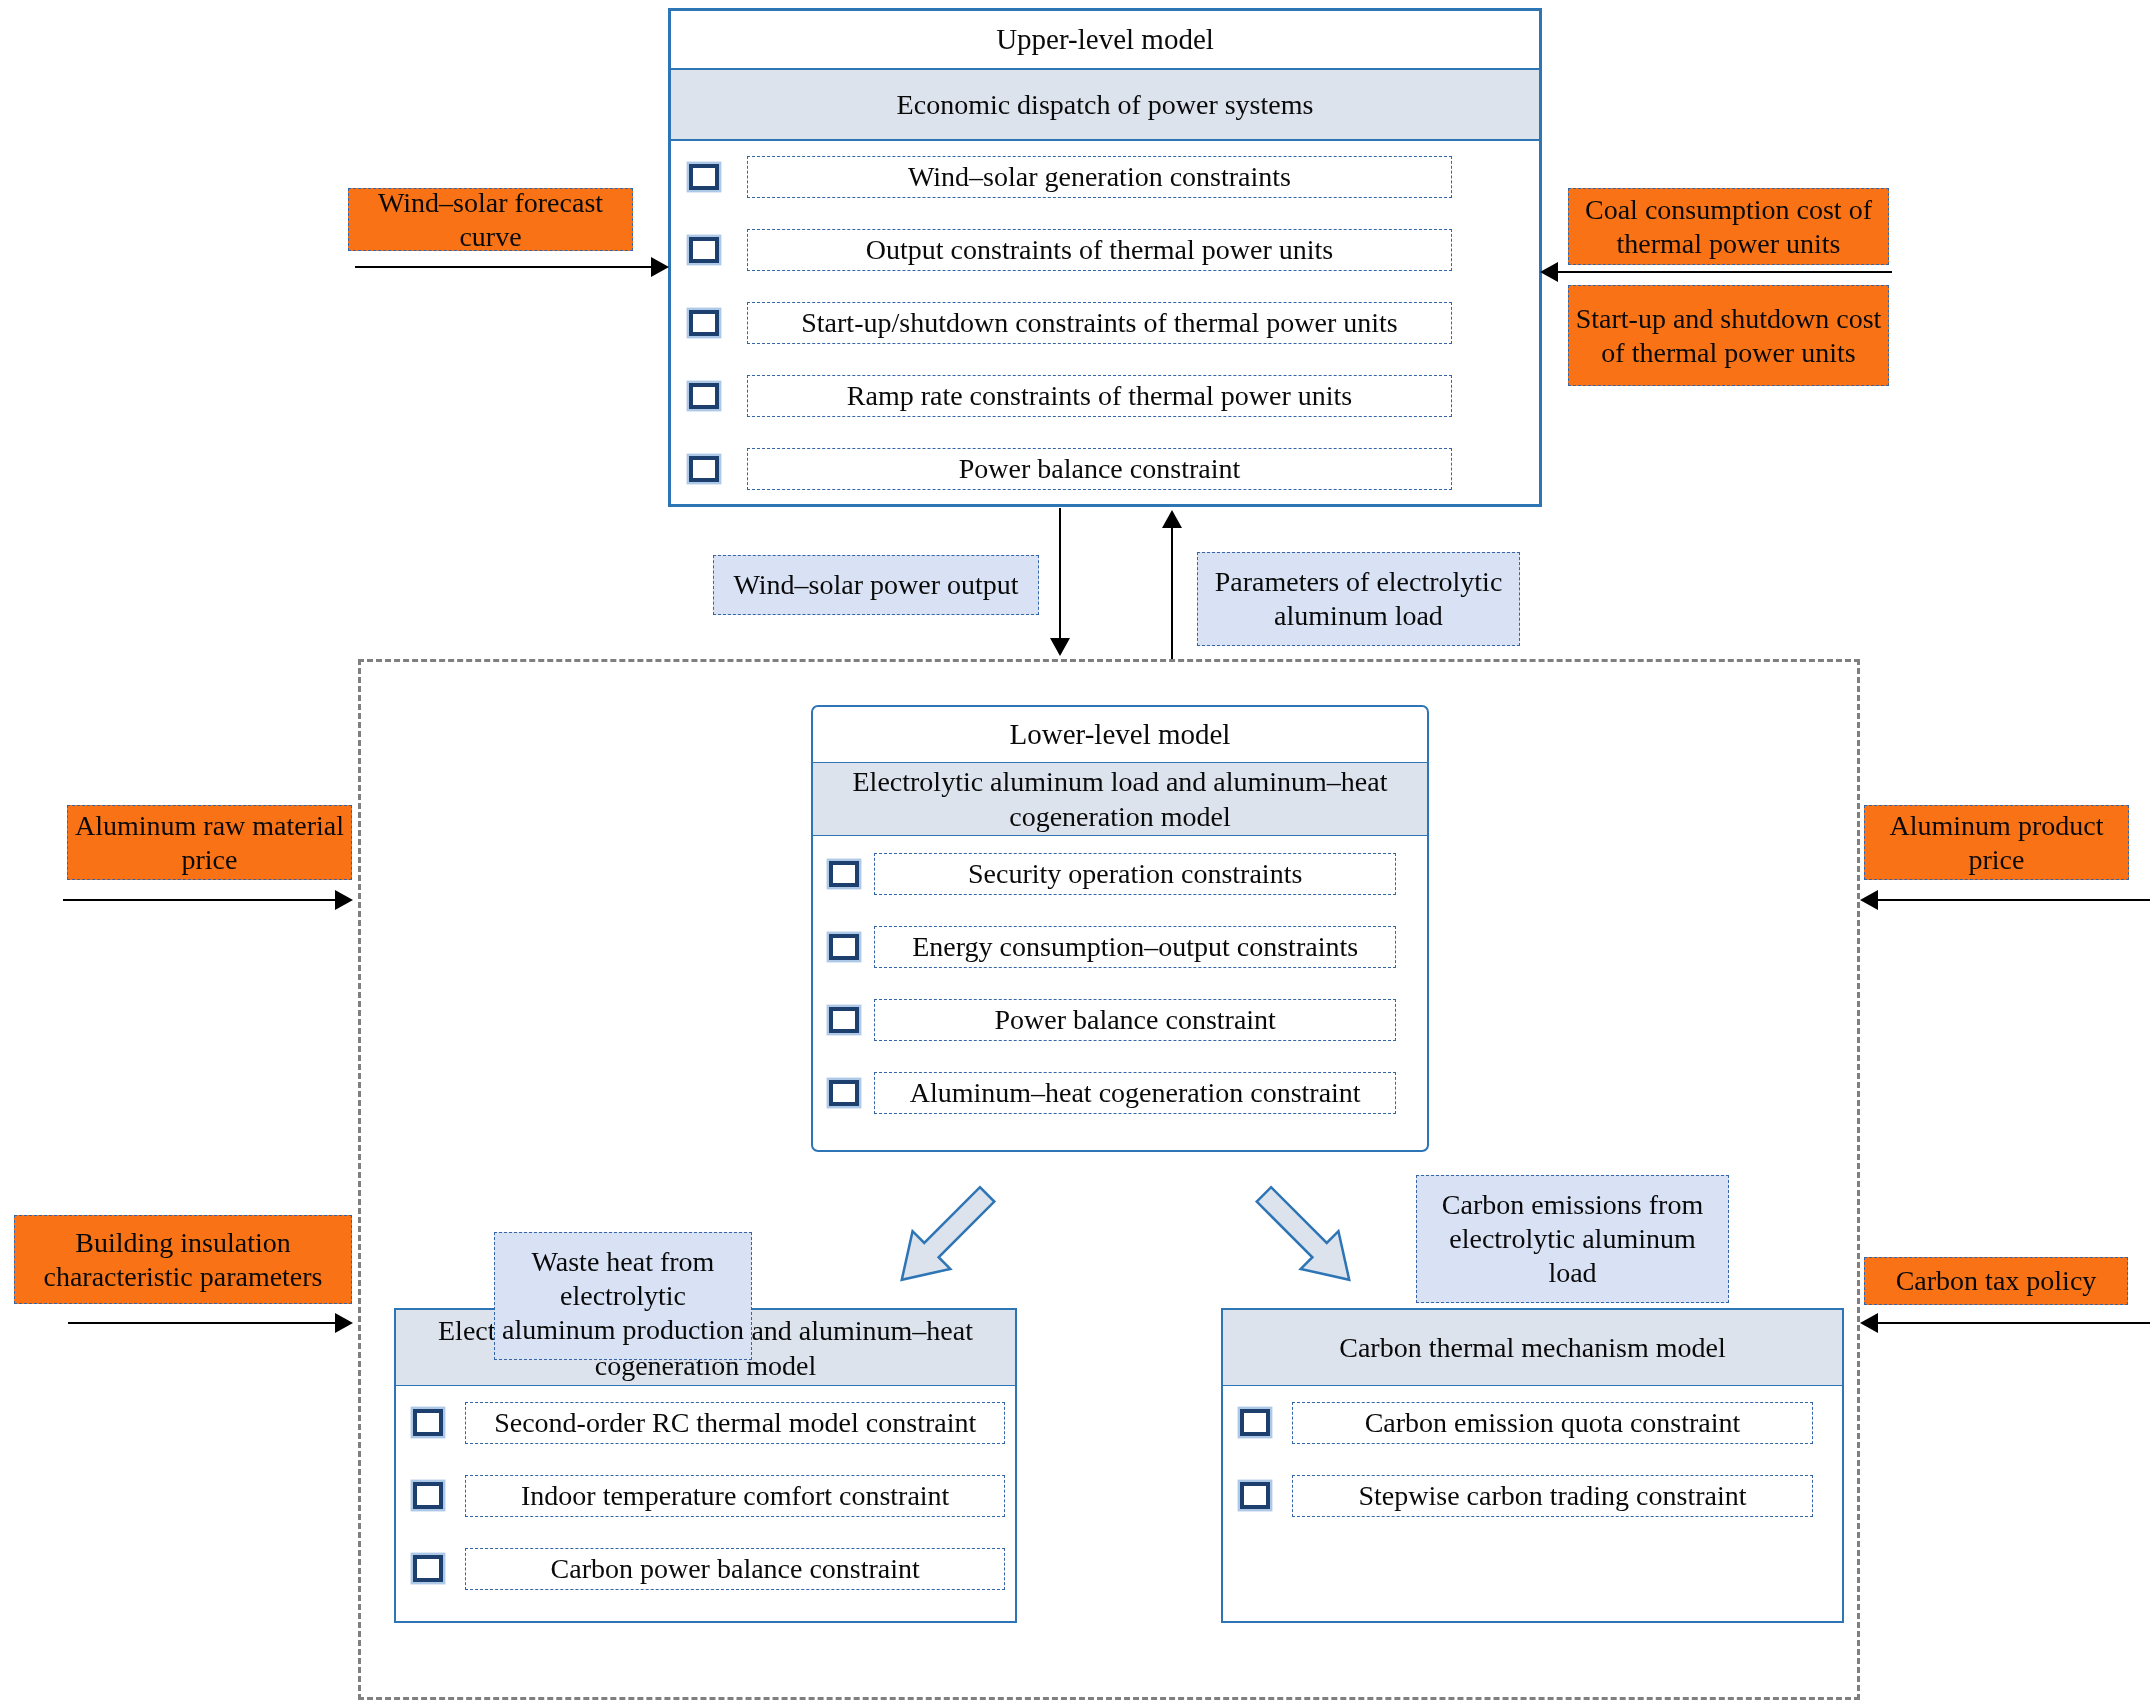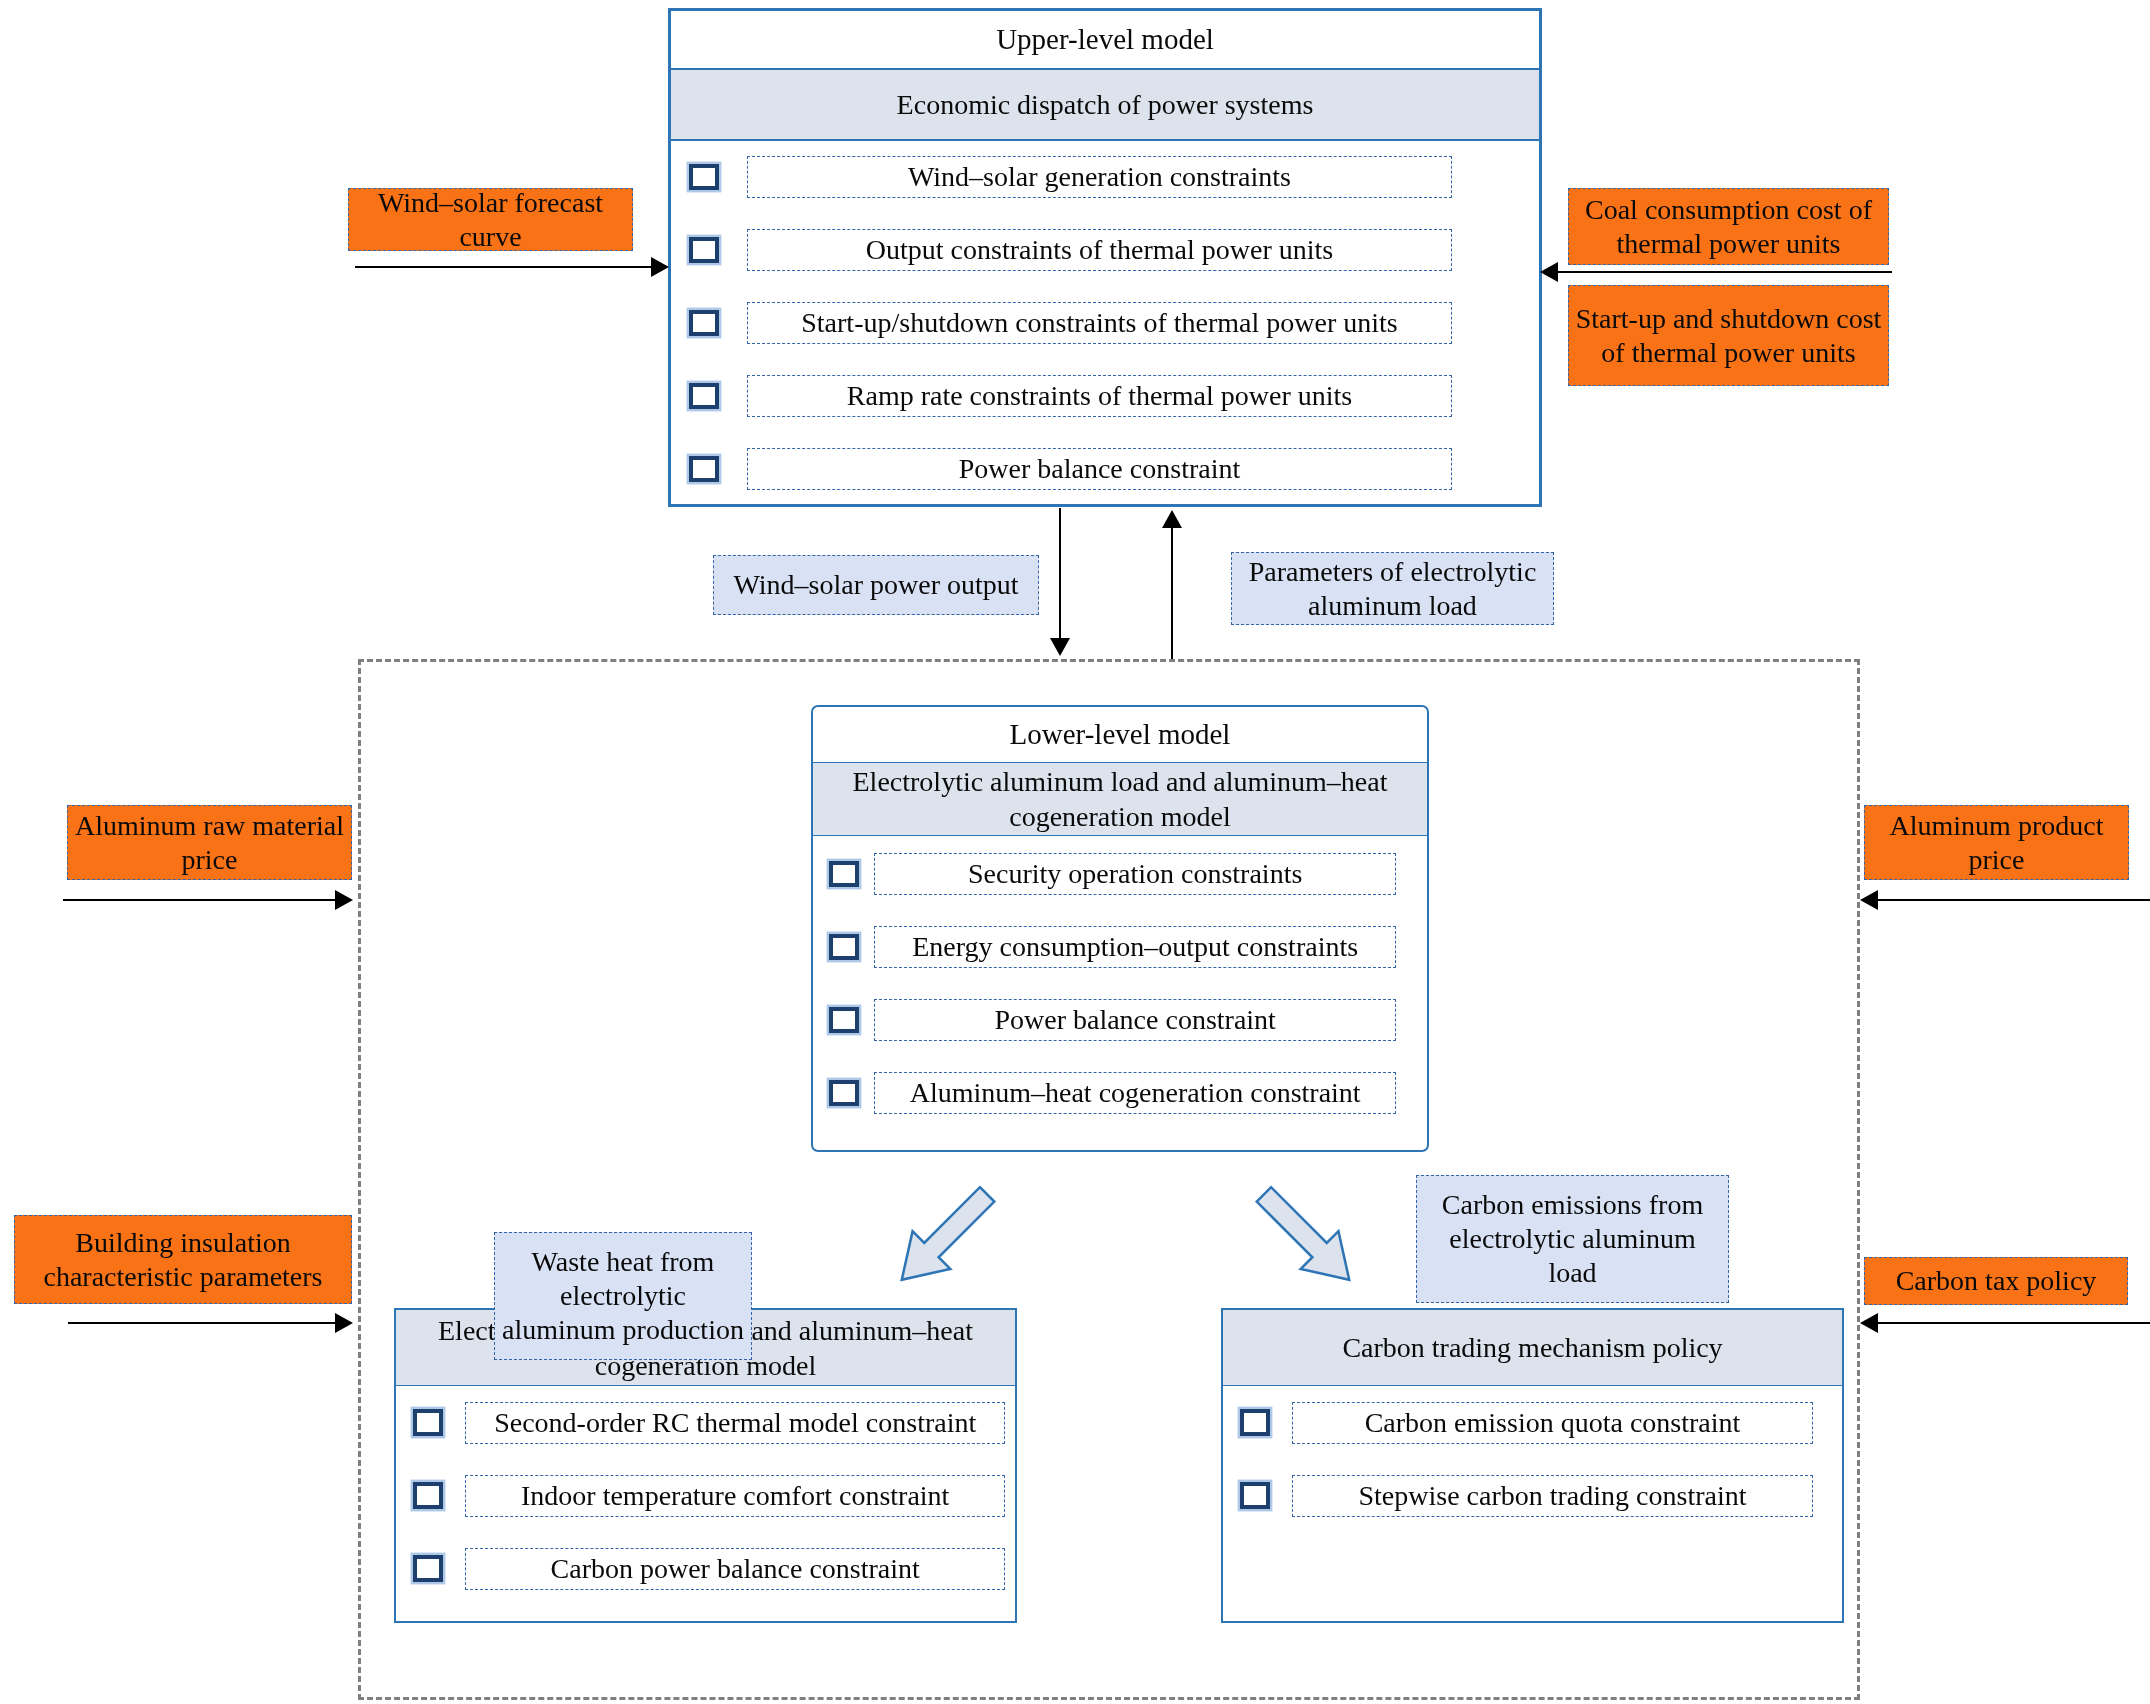--- a/index.html
+++ b/index.html
@@ -126,38 +126,38 @@
         <span class="constraint-box">Indoor temperature comfort constraint</span>
       </div>
         <div class="constraint-row">
         <span class="checkbox"></span>
         <span class="constraint-box">Carbon power balance constraint</span>
       </div>
       </div>
   </div>
 
   <div class="model-box" id="bottom-right-box">
-    <div class="box-subtitle">Carbon trading mechanism policy</div>
+    <div class="box-subtitle">Carbon thermal mechanism model</div>
     <div class="constraint-list">
         <div class="constraint-row">
         <span class="checkbox"></span>
         <span class="constraint-box">Carbon emission quota constraint</span>
       </div>
         <div class="constraint-row">
         <span class="checkbox"></span>
         <span class="constraint-box">Stepwise carbon trading constraint</span>
       </div>
       </div>
   </div>
 
   <div class="tag gray" style="left:348px;top:188px;width:285px;height:63px;">Wind–solar forecast curve</div>
   <div class="tag gray" style="left:1568px;top:188px;width:321px;height:77px;">Coal consumption cost of thermal power units</div>
   <div class="tag gray" style="left:1568px;top:285px;width:321px;height:101px;">Start-up and shutdown cost of thermal power units</div>
   <div class="tag blue" style="left:713px;top:555px;width:326px;height:60px;">Wind–solar power output</div>
-  <div class="tag blue" style="left:1231px;top:552px;width:323px;height:73px;">Parameters of electrolytic aluminum load</div>
+  <div class="tag blue" style="left:1197px;top:552px;width:323px;height:94px;">Parameters of electrolytic aluminum load</div>
   <div class="tag gray" style="left:67px;top:805px;width:285px;height:75px;">Aluminum raw material price</div>
   <div class="tag gray" style="left:1864px;top:805px;width:265px;height:75px;">Aluminum product price</div>
   <div class="tag blue" style="left:494px;top:1232px;width:258px;height:128px;">Waste heat from electrolytic aluminum production</div>
   <div class="tag blue" style="left:1416px;top:1175px;width:313px;height:128px;">Carbon emissions from electrolytic aluminum load</div>
   <div class="tag gray" style="left:14px;top:1215px;width:338px;height:89px;">Building insulation characteristic parameters</div>
   <div class="tag gray" style="left:1864px;top:1257px;width:264px;height:48px;">Carbon tax policy</div>
 
   <div class="hline" style="left:355px;top:266px;width:299px;"></div>
   <div class="head-right" style="left:651px;top:257px;"></div>
 

